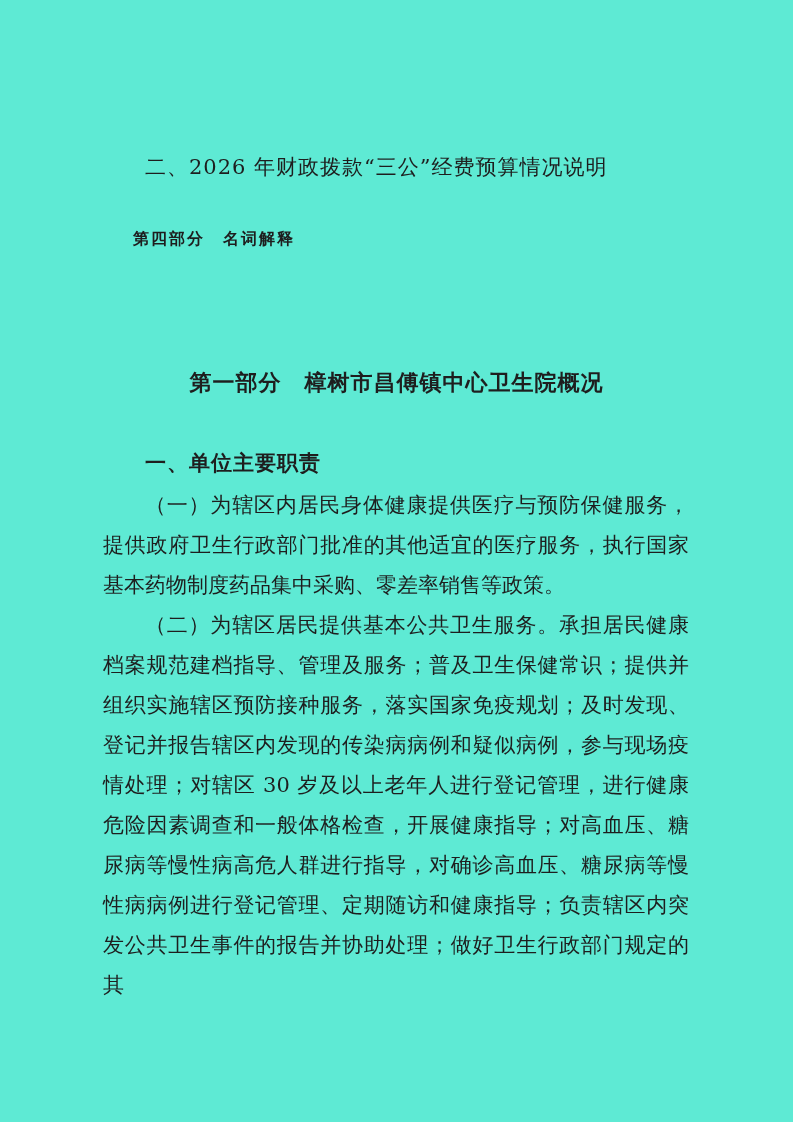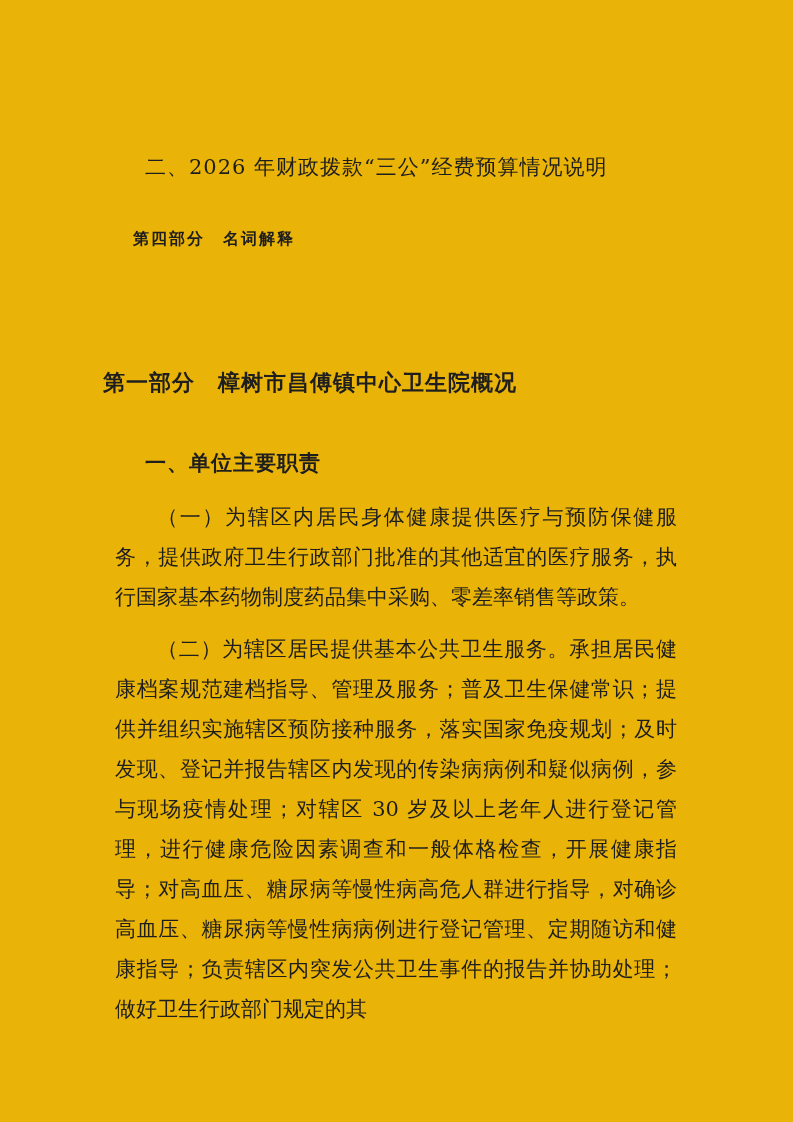--- a/index.html
+++ b/index.html
@@ -6,21 +6,21 @@
 
   html, body {
     background: #9c9c9c;
   }
 
   .page {
     position: relative;
     width: 793px;
     height: 1122px;
     margin: 0 auto;
-    background: #eab308;
+    background: #5eead4;
     font-family: "DejaVu Serif", serif;
     color: #1e1e1e;
     overflow: hidden;
   }
 
   
   .intro-line {
     position: absolute;
     top: 153px;
     left: 103px;
@@ -43,20 +43,21 @@
     font-weight: bold;
     letter-spacing: 2px;
   }
 
   
   .heading-part1 {
     position: absolute;
     top: 368px;
     left: 103px;
     width: 587px;
+    text-align: center;
     font-family: "DejaVu Sans", "Liberation Sans", sans-serif;
     font-size: 22px;
     font-weight: bold;
     letter-spacing: 1px;
   }
 
   
   .heading-duties {
     position: absolute;
     top: 449px;
@@ -74,21 +75,21 @@
     top: 485px;
     left: 103px;
     width: 586px;
     font-size: 21px;
     line-height: 40px;
     text-align: justify;
   }
 
   .body-text p {
     text-indent: 2em;
-    margin: 12px;
+    margin: 0;
   }
 </style>
 </head>
 <body>
 
 <div class="page">
 
   <p class="intro-line">二、2026 年财政拨款“三公”经费预算情况说明</p>
 
   <h2 class="heading-part4">第四部分　名词解释</h2>

